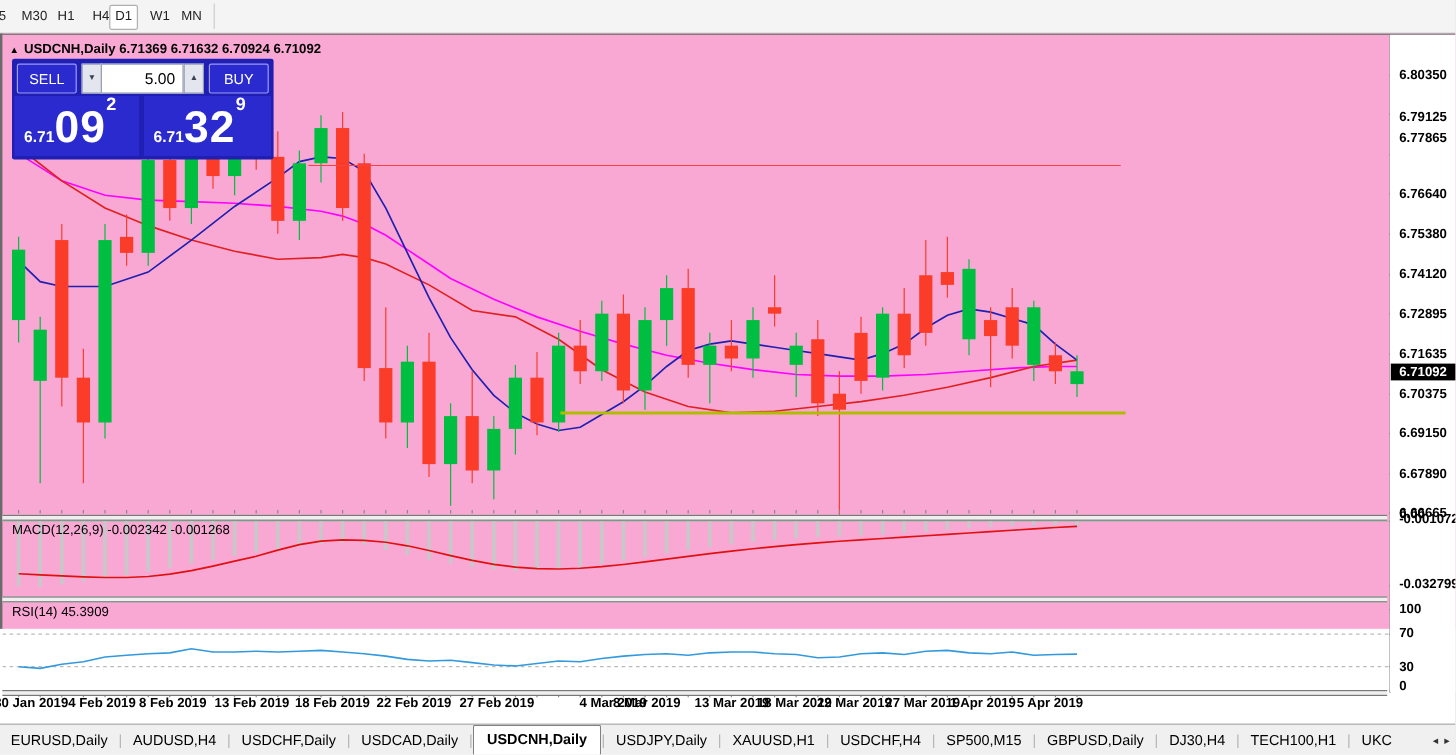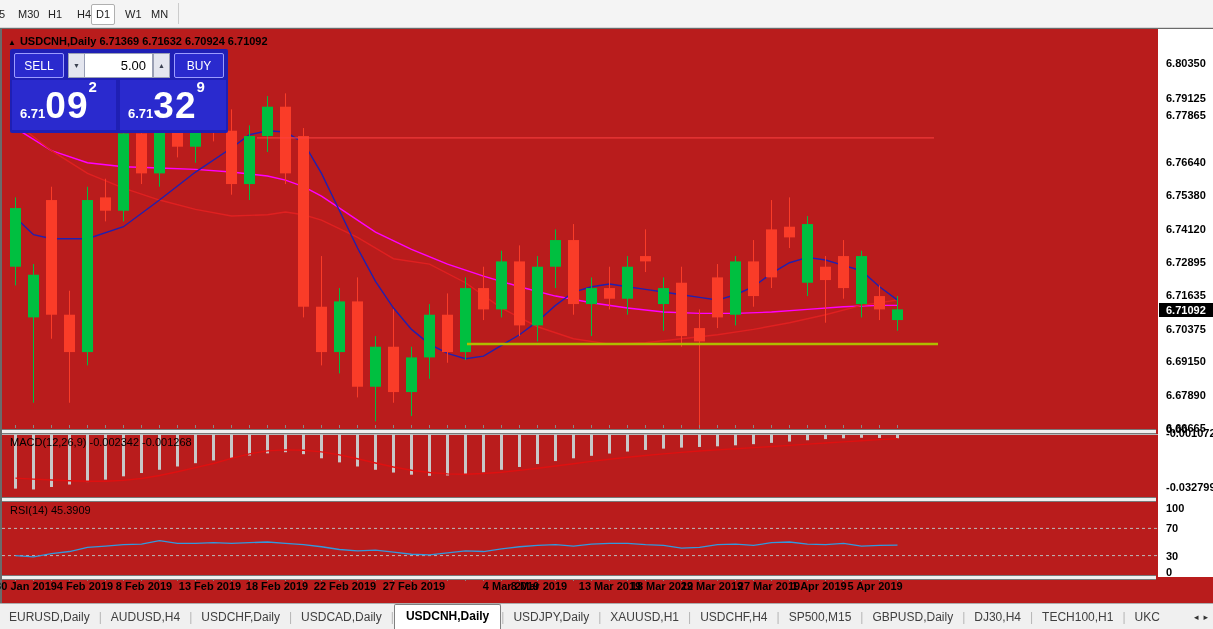--- a/index.html
+++ b/index.html
@@ -6,21 +6,21 @@
   #stage{position:relative;width:1213px;height:629px;background:#fff;overflow:hidden;
          font-family:"Liberation Sans",sans-serif;}
   
   #toolbar{position:absolute;left:0;top:0;width:1213px;height:28px;background:#f4f4f4;
            border-bottom:1px solid #d6d6d6;box-sizing:border-box;}
   .tfbtn{position:absolute;top:4px;height:19px;line-height:19px;font-size:11px;color:#222;
          padding:0 4px;background:transparent;border:1px solid transparent;cursor:default;}
   .tfbtn.active{background:#fff;border:1px solid #b0b0b0;border-radius:2px;}
   .tbsep{position:absolute;top:3px;width:1px;height:21px;background:#cccccc;}
   
-  #chart-frame{position:absolute;left:0;top:28px;width:1213px;height:575px;background:#b91c1c;
+  #chart-frame{position:absolute;left:0;top:28px;width:1213px;height:496px;background:#f9a8d4;
                border-top:1px solid #6a6a6a;border-left:2px solid #6a6a6a;box-sizing:border-box;}
   #gfx{position:absolute;left:0;top:0;}
   #chart-title{position:absolute;left:6px;top:6px;font-size:11px;font-weight:700;color:#000;white-space:nowrap;}
   #chart-title .arr{font-size:8px;margin-right:4px;}
   .sep{position:absolute;left:0;width:1154px;height:3px;background:#efefef;
        border-top:1px solid #787878;border-bottom:1px solid #787878;box-sizing:content-box;}
   #macd-label,#rsi-label{position:absolute;left:8px;font-size:11px;color:#000;white-space:nowrap;}
   
   #price-axis{position:absolute;left:1156px;top:0;width:57px;height:548px;background:#fff;}
   .axlabel{position:absolute;left:8px;font-size:11px;font-weight:700;color:#000;white-space:nowrap;}
@@ -48,21 +48,21 @@
   .tp-price{position:absolute;top:31px;height:50px;background:#2a2ace;color:#fff;cursor:pointer;}
   #sell-price{left:2px;width:104px;}
   #buy-price{left:110px;width:106px;}
   .tp-small{font-size:13px;font-weight:700;vertical-align:baseline;}
   .tp-big{font-size:37px;font-weight:700;letter-spacing:1px;}
   .tp-sup{font-size:15px;font-weight:700;vertical-align:26px;}
   .tp-inner{position:absolute;bottom:3px;left:8px;white-space:nowrap;}
   
   #tabbar{position:absolute;left:0;top:603px;width:1213px;height:26px;background:#f0f0f0;
           border-top:1px solid #adadad;box-sizing:border-box;display:flex;align-items:flex-end;}
-  .tab{font-size:12px;color:#404040;padding:4px 9px 5px 9px;white-space:nowrap;cursor:pointer;}
+  .tab{font-size:12px;color:#000000;padding:4px 9px 5px 9px;white-space:nowrap;cursor:pointer;}
   .tab.active{background:#fff;color:#000;font-weight:700;border:1px solid #808080;border-bottom:none;
           border-radius:2px 2px 0 0;padding:4px 11px 6px 11px;}
   .tabsep{color:#b5b5b5;font-size:12px;padding-bottom:5px;}
   .tabspacer{flex:1;}
   .tabarrow{font-size:9px;color:#333;padding:0 5px 7px 0;cursor:pointer;}
 </style>
 </head>
 <body>
 
 <div id="stage">

